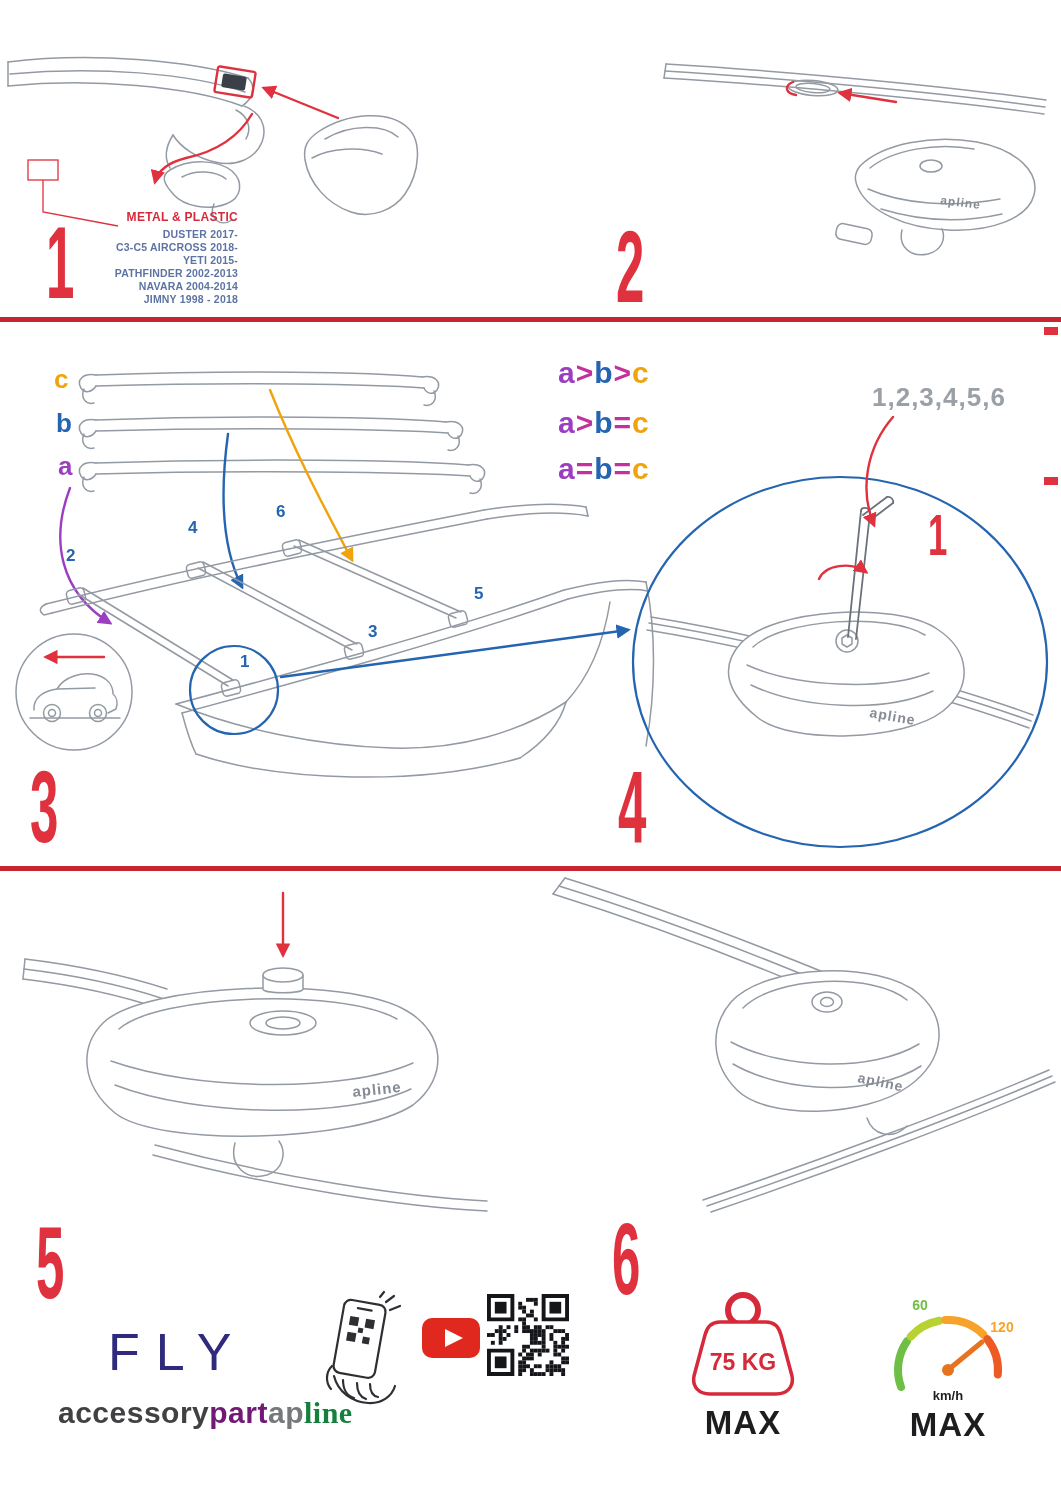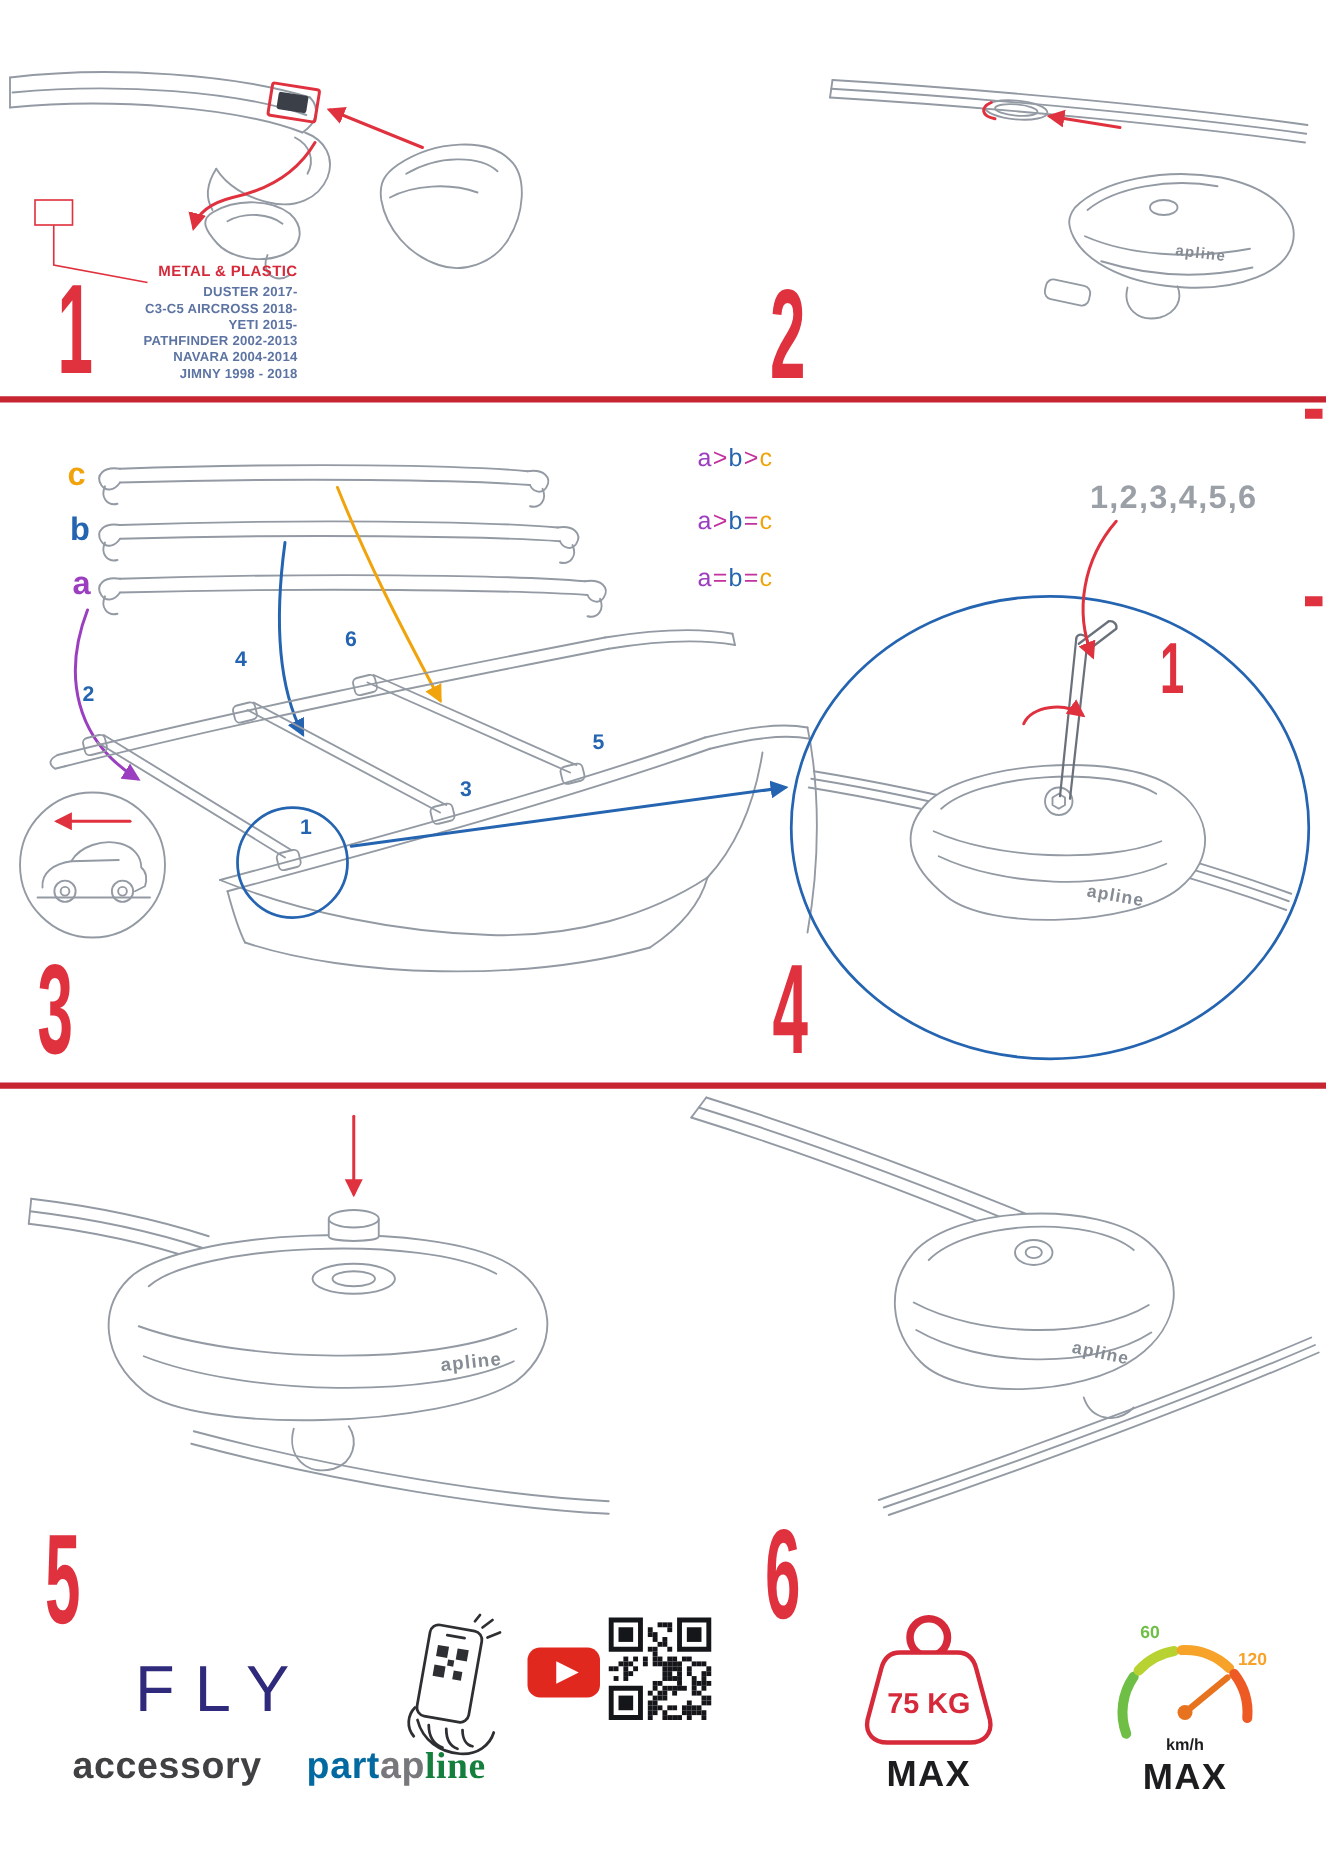--- a/index.html
+++ b/index.html
@@ -26,33 +26,33 @@
   .divider { position:absolute; left:0; width:1061px; height:5px; background:#c82533; }
   .print-mark { position:absolute; width:14px; height:8px; background:#e0313e; }
 
   .models { position:absolute; left:66px; top:210px; width:172px; text-align:right; }
   .material { color:#d6293a; font-weight:700; font-size:12px; letter-spacing:.3px; margin-bottom:4px; }
   .model-line { color:#5d74a3; font-size:10.5px; font-weight:700; line-height:13px; letter-spacing:.2px; }
 
   .barlabel { position:absolute; font-size:26px; font-weight:700; }
   .lab-c { color:#f0a30a; } .lab-b { color:#2464b0; } .lab-a { color:#9b3fc0; }
 
-  .rule { position:absolute; left:558px; font-size:20px; font-weight:400; letter-spacing:1px; }
+  .rule { position:absolute; left:558px; font-size:30px; font-weight:700; letter-spacing:1px; }
   .p-a { color:#9b3fc0; } .p-b { color:#2464b0; } .p-c { color:#f0a30a; } .op { color:#c2319c; }
 
   .posnum { position:absolute; color:#2464b0; font-weight:700; font-size:17px; }
   .seq { position:absolute; left:872px; top:382px; color:#9aa0a6; font-size:26px; font-weight:700; letter-spacing:1px; }
   .highlight1 { position:absolute; left:928px; top:510px; color:#e0313e; font-size:58px; font-weight:700;
                 transform:scaleX(0.6); transform-origin:left top; line-height:0.85; }
 
   .fly { position:absolute; left:108px; top:1322px; color:#2f2a7b; font-size:52px; font-weight:400; letter-spacing:16px; }
   .brandline { position:absolute; left:58px; top:1396px; font-size:30px; font-weight:700; letter-spacing:.5px; }
-  .b-accessory { color:#414042; } .b-part { color:#0369a1;margin-left:36px; } .b-ap { color:#77787b; margin-left:0; } .b-line { color:#15803d;font-family:Liberation Serif, serif; }
-
-  .max { position:absolute; text-align:center; font-weight:700; font-size:29px; color:#1d1d1f; letter-spacing:1px; }
+  .b-accessory { color:#414042; } .b-part { color:#701a75; } .b-ap { color:#77787b; margin-left:0; } .b-line { color:#15803d;font-family:Liberation Serif, serif; }
+
+  .max { position:absolute; text-align:center; font-weight:700; font-size:33px; color:#1d1d1f; letter-spacing:1px; }
 </style>
 </head>
 <body>
 
 <div class="page">
 
   <svg class="art" style="left:0;top:40;width:540px;height:285px" viewBox="0 0 540 285">
     <defs>
       <marker id="ahr1" viewBox="0 0 10 10" refX="8" refY="5" markerWidth="6" markerHeight="6" orient="auto-start-reverse">
         <path d="M0,0 L10,5 L0,10 z" fill="#e0313e"></path>

